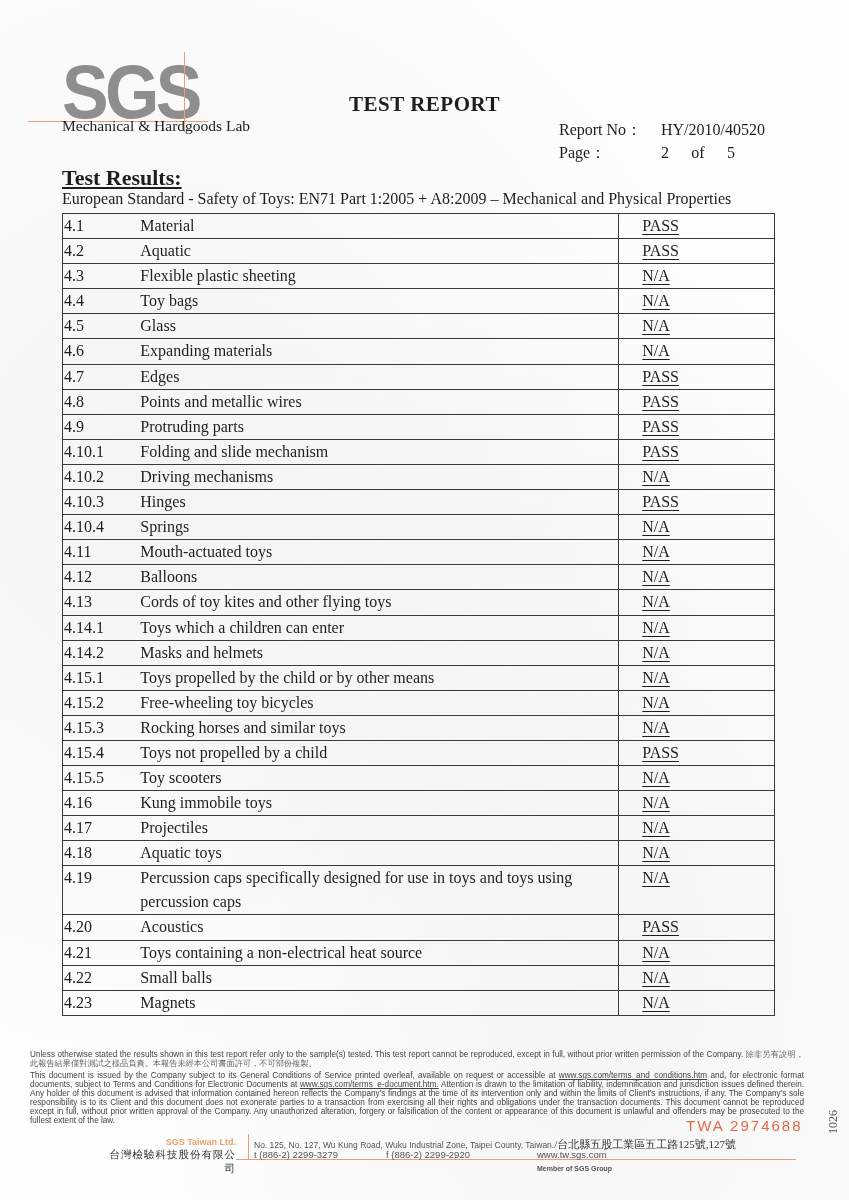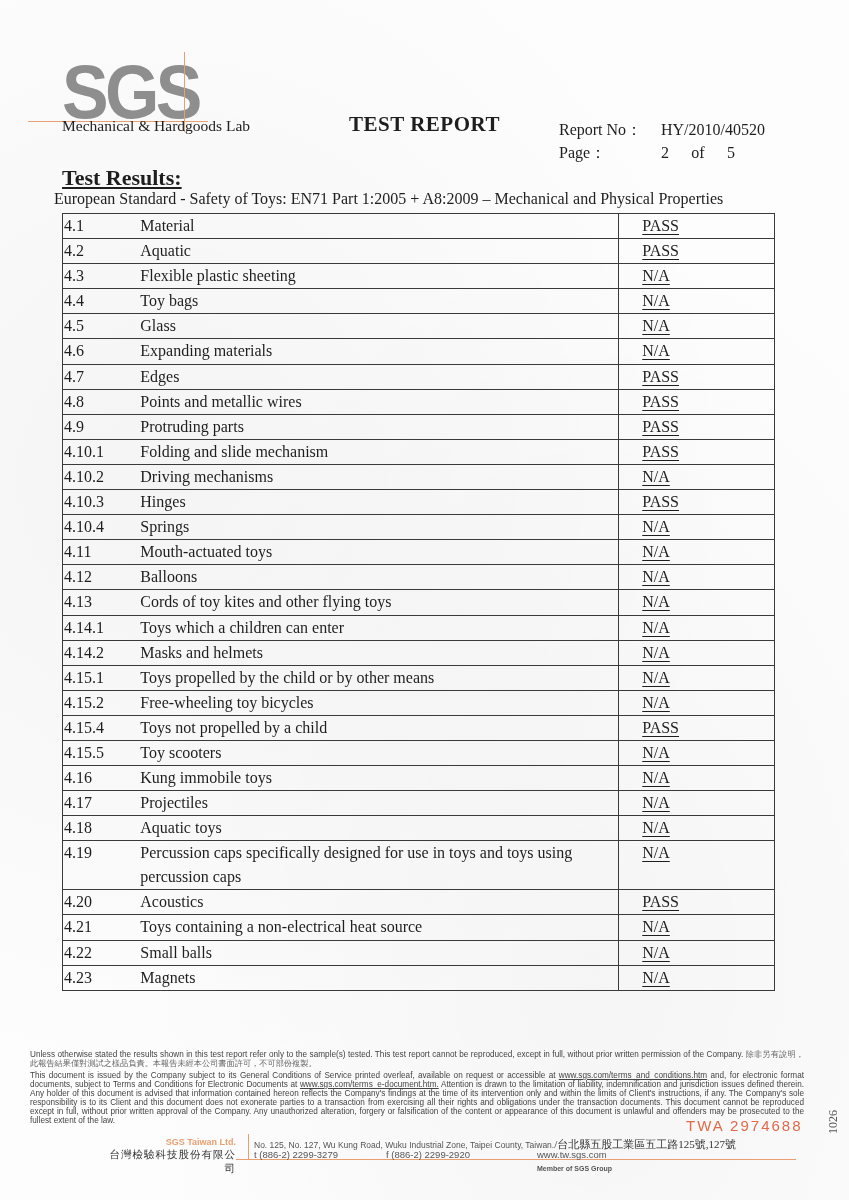--- a/index.html
+++ b/index.html
@@ -25,33 +25,33 @@
     }
     .logo-vline { position: absolute; left: 184px; top: 52px; width: 1px; height: 80px; background: #e8a070; }
     .logo-hline { position: absolute; left: 28px; top: 121px; width: 180px; height: 1px; background: #e8a070; }
     .lab-name {
       position: absolute; left: 62px; top: 117px;
       font-size: 15.5px; color: #222;
     }
     .title {
       position: absolute; left: 0; width: 849px; top: 92px; text-align: center;
       font-size: 21px; font-weight: bold; letter-spacing: 0.5px;
-      padding-left: 0; box-sizing: border-box; margin-top: 20px;
+      padding-left: 0; box-sizing: border-box;
     }
     .title span { margin-left: 0; display: inline-block; transform: translateX(0px); }
     .meta { position: absolute; left: 559px; top: 118px; font-size: 16px; line-height: 23px; }
     .meta-row { display: flex; }
     .meta-label { width: 102px; }
     .meta-of { display: inline-block; width: 58px; text-align: center; }
     .results-heading {
       position: absolute; left: 62px; top: 165px;
       font-size: 22px; font-weight: bold; text-decoration: underline;
     }
     .standard {
-      position: absolute; left: 54px; top: 190px; font-size: 16px;
+      position: absolute; left: 62px; top: 190px; font-size: 16px;
       white-space: nowrap;
     }
     
     .results-table {
       position: absolute; left: 62px; top: 213px; width: 713px;
       border-collapse: collapse; font-size: 16px;
     }
     .results-table td {
       border: 1px solid #3a3a3a; padding: 0 0 0 2px; height: 24.1px;
       vertical-align: top; line-height: 24px;
@@ -236,20 +236,25 @@
         <td class="num">4.15.1</td>
         <td class="desc">Toys propelled by the child or by other means</td>
         <td class="res"><span class="res-text">N/A</span></td>
       </tr>
       <tr>
         <td class="num">4.15.2</td>
         <td class="desc">Free-wheeling toy bicycles</td>
         <td class="res"><span class="res-text">N/A</span></td>
       </tr>
       <tr>
+        <td class="num">4.15.3</td>
+        <td class="desc">Rocking horses and similar toys</td>
+        <td class="res"><span class="res-text">N/A</span></td>
+      </tr>
+      <tr>
         <td class="num">4.15.4</td>
         <td class="desc">Toys not propelled by a child</td>
         <td class="res"><span class="res-text">PASS</span></td>
       </tr>
       <tr>
         <td class="num">4.15.5</td>
         <td class="desc">Toy scooters</td>
         <td class="res"><span class="res-text">N/A</span></td>
       </tr>
       <tr>

